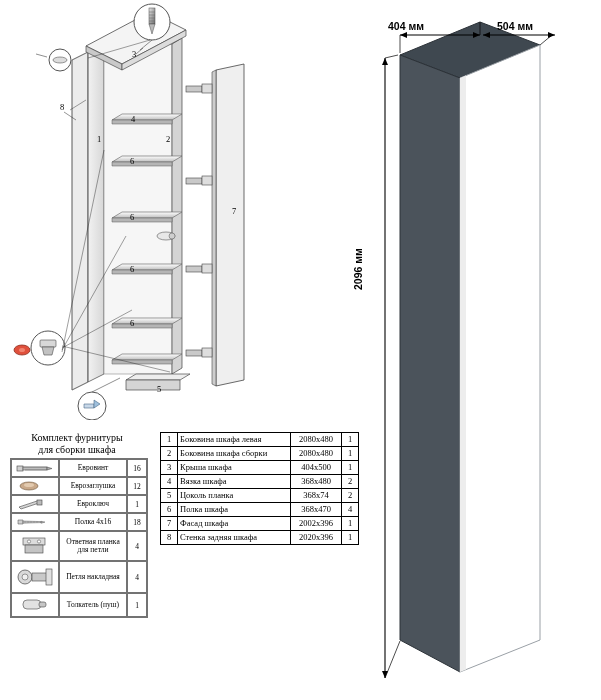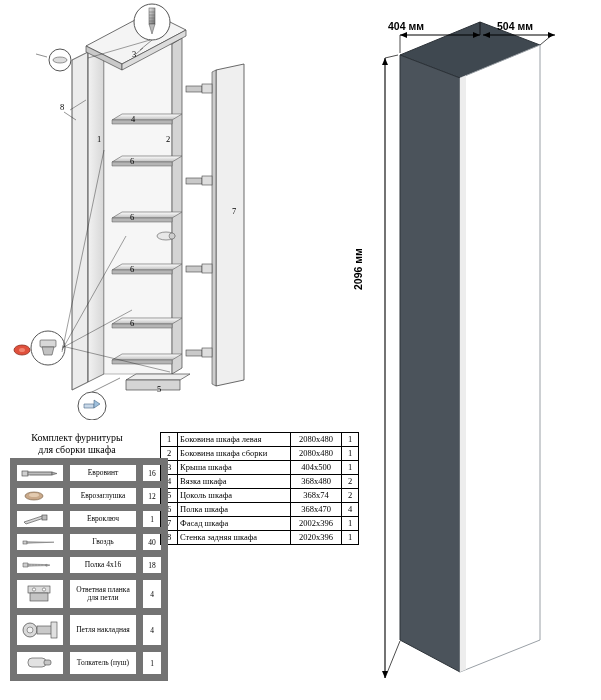--- a/index.html
+++ b/index.html
@@ -73,21 +73,21 @@
   }
   #kit-table {
     position: absolute;
     left: 10px;
     top: 458px;
     border-collapse: collapse;
     font-size: 7.5px;
     font-family: "Liberation Serif", serif;
   }
   #kit-table td {
-    border: 7px solid #737373;
+    border: 2px solid #737373;
     padding: 0 2px;
     vertical-align: middle;
   }
   #kit-table td.pic {
     width: 46px;
     text-align: center;
     padding: 1px 0;
   }
   #kit-table td.label {
     width: 62px;
@@ -306,21 +306,21 @@
         <td class="qty">1</td>
       </tr>
       <tr>
         <td class="num">4</td>
         <td class="name">Вязка шкафа</td>
         <td class="dim">368x480</td>
         <td class="qty">2</td>
       </tr>
       <tr>
         <td class="num">5</td>
-        <td class="name">Цоколь шкафа</td>
+        <td class="name">Цоколь планка</td>
         <td class="dim">368x74</td>
         <td class="qty">2</td>
       </tr>
       <tr>
         <td class="num">6</td>
         <td class="name">Полка шкафа</td>
         <td class="dim">368x470</td>
         <td class="qty">4</td>
       </tr>
       <tr>
@@ -374,30 +374,20 @@
         <td class="pic">
           <svg width="44" height="14" viewBox="0 0 44 14">
             <path d="M6 10 L24 4 L26 6 L8 12 z" fill="#d5d5d5" stroke="#444" stroke-width="0.6"></path>
             <rect x="24" y="3" width="5" height="5" fill="#bbb" stroke="#444" stroke-width="0.6"></rect>
           </svg>
         </td>
         <td class="label">Евроключ</td>
         <td class="count">1</td>
       </tr>
 
-      <tr>
-        <td class="pic">
-          <svg width="44" height="14" viewBox="0 0 44 14">
-            <rect x="5" y="6" width="4" height="3" fill="#cfcfcf" stroke="#444" stroke-width="0.5"></rect>
-            <path d="M9 6.7 L36 7.2 L9 8.3 z" fill="#b8b8b8" stroke="#444" stroke-width="0.4"></path>
-          </svg>
-        </td>
-        <td class="label">Гвоздь</td>
-        <td class="count">40</td>
-      </tr>
 
       <tr>
         <td class="pic">
           <svg width="44" height="14" viewBox="0 0 44 14">
             <path d="M5 5 h5 v4 h-5 z" fill="#cfcfcf" stroke="#444" stroke-width="0.5"></path>
             <path d="M10 6 L28 6.6 L28 7.6 L10 8.2 z" fill="#c2c2c2" stroke="#444" stroke-width="0.4"></path>
             <path d="M12 6 v2 M15 6 v2 M18 6 v2 M21 6 v2 M24 6 v2" stroke="#777" stroke-width="0.4"></path>
             <path d="M28 6.3 l4 0.8 l-4 1.2 z" fill="#a8a8a8" stroke="#444" stroke-width="0.4"></path>
           </svg>
         </td>

